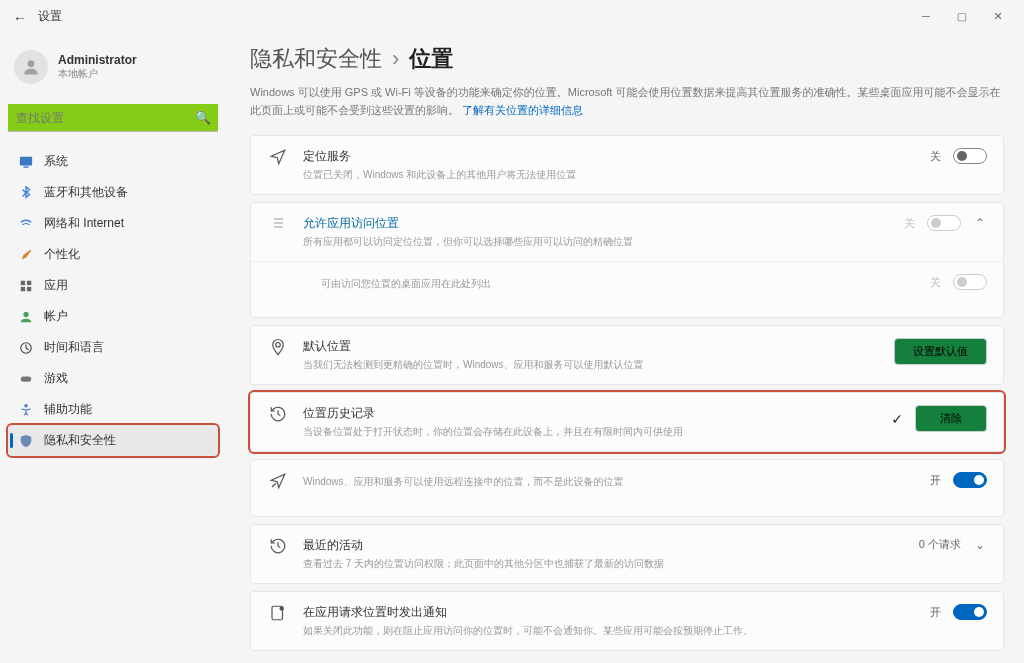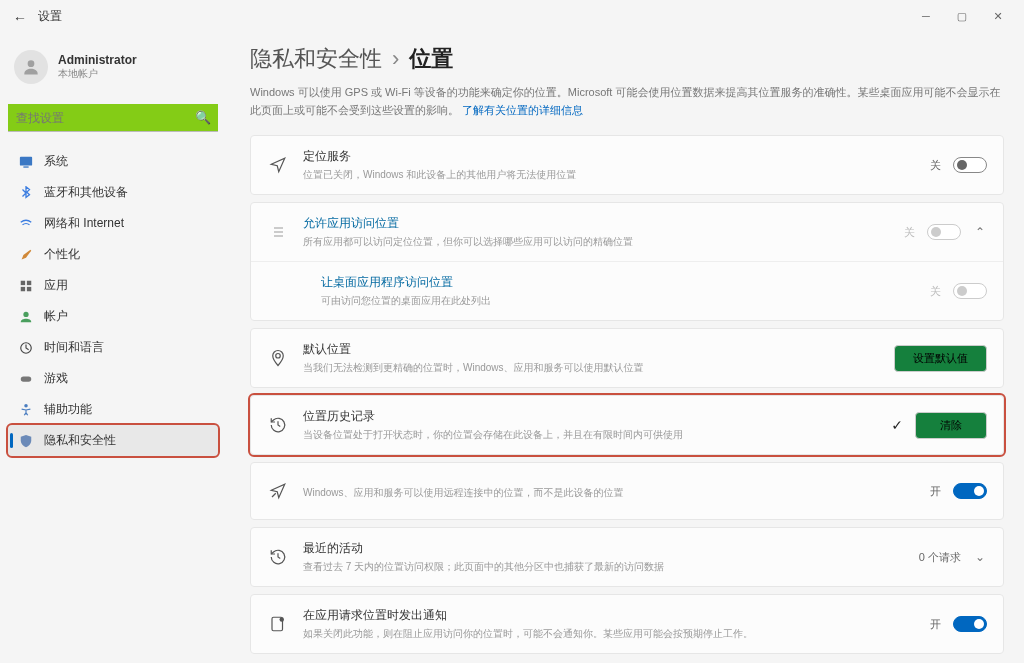--- a/index.html
+++ b/index.html
@@ -37,21 +37,21 @@
 
 .main { flex: 1; padding: 12px 20px 18px 24px; overflow-y: auto; }
 .breadcrumb { display: flex; align-items: baseline; gap: 10px; font-size: 22px; font-weight: 600; margin-bottom: 10px; }
 .breadcrumb .parent { color: #555; font-weight: 500; }
 .breadcrumb .sep { font-weight: 400; color: #888; }
 .breadcrumb .current { color: #222; }
 .desc { font-size: 11px; color: #777; line-height: 1.6; margin-bottom: 16px; }
 .desc .link { color: #0067c0; cursor: pointer; }
 
 .card { background: #fcfcfc; border: 1px solid #e6e6e6; border-radius: 4px; margin-bottom: 7px; }
-.row { display: flex; align-items: center; gap: 14px; padding: 12px 16px; min-height: 56px; }
+.row { display: flex; align-items: flex-start; gap: 14px; padding: 12px 16px; min-height: 56px; }
 .row .rico { width: 22px; display: flex; align-items: center; justify-content: center; color: #555; }
 .row .rtext { flex: 1; }
 .row .rtitle { font-size: 12px; font-weight: 500; color: #333; }
 .row .rtitle.dim { color: #0369a1; }
 .row .rsub { font-size: 10px; color: #999; margin-top: 3px; line-height: 1.4; }
 .row .rright { display: flex; align-items: center; gap: 12px; }
 .statelabel { font-size: 11px; color: #666; }
 .statelabel.dim { color: #bbb; }
 
 .toggle { width: 34px; height: 16px; border-radius: 10px; background: #fff; border: 1px solid #888; position: relative; }
@@ -233,21 +233,20 @@
           <div class="rsub">所有应用都可以访问定位位置，但你可以选择哪些应用可以访问的精确位置</div>
         </div>
         <div class="rright">
           <span class="statelabel dim">关</span>
           <div class="toggle dim"></div>
           <span class="chev">⌃</span>
         </div>
       </div>
       <div class="row subrow2">
         <div class="rtext">
-          <div class="rtitle dim">让桌面应用程序访问位置</div>
           <div class="rsub">可由访问您位置的桌面应用在此处列出</div>
         </div>
         <div class="rright">
           <span class="statelabel dim">关</span>
           <div class="toggle dim"></div>
         </div>
       </div>
     </div>
 
     <div class="card">

